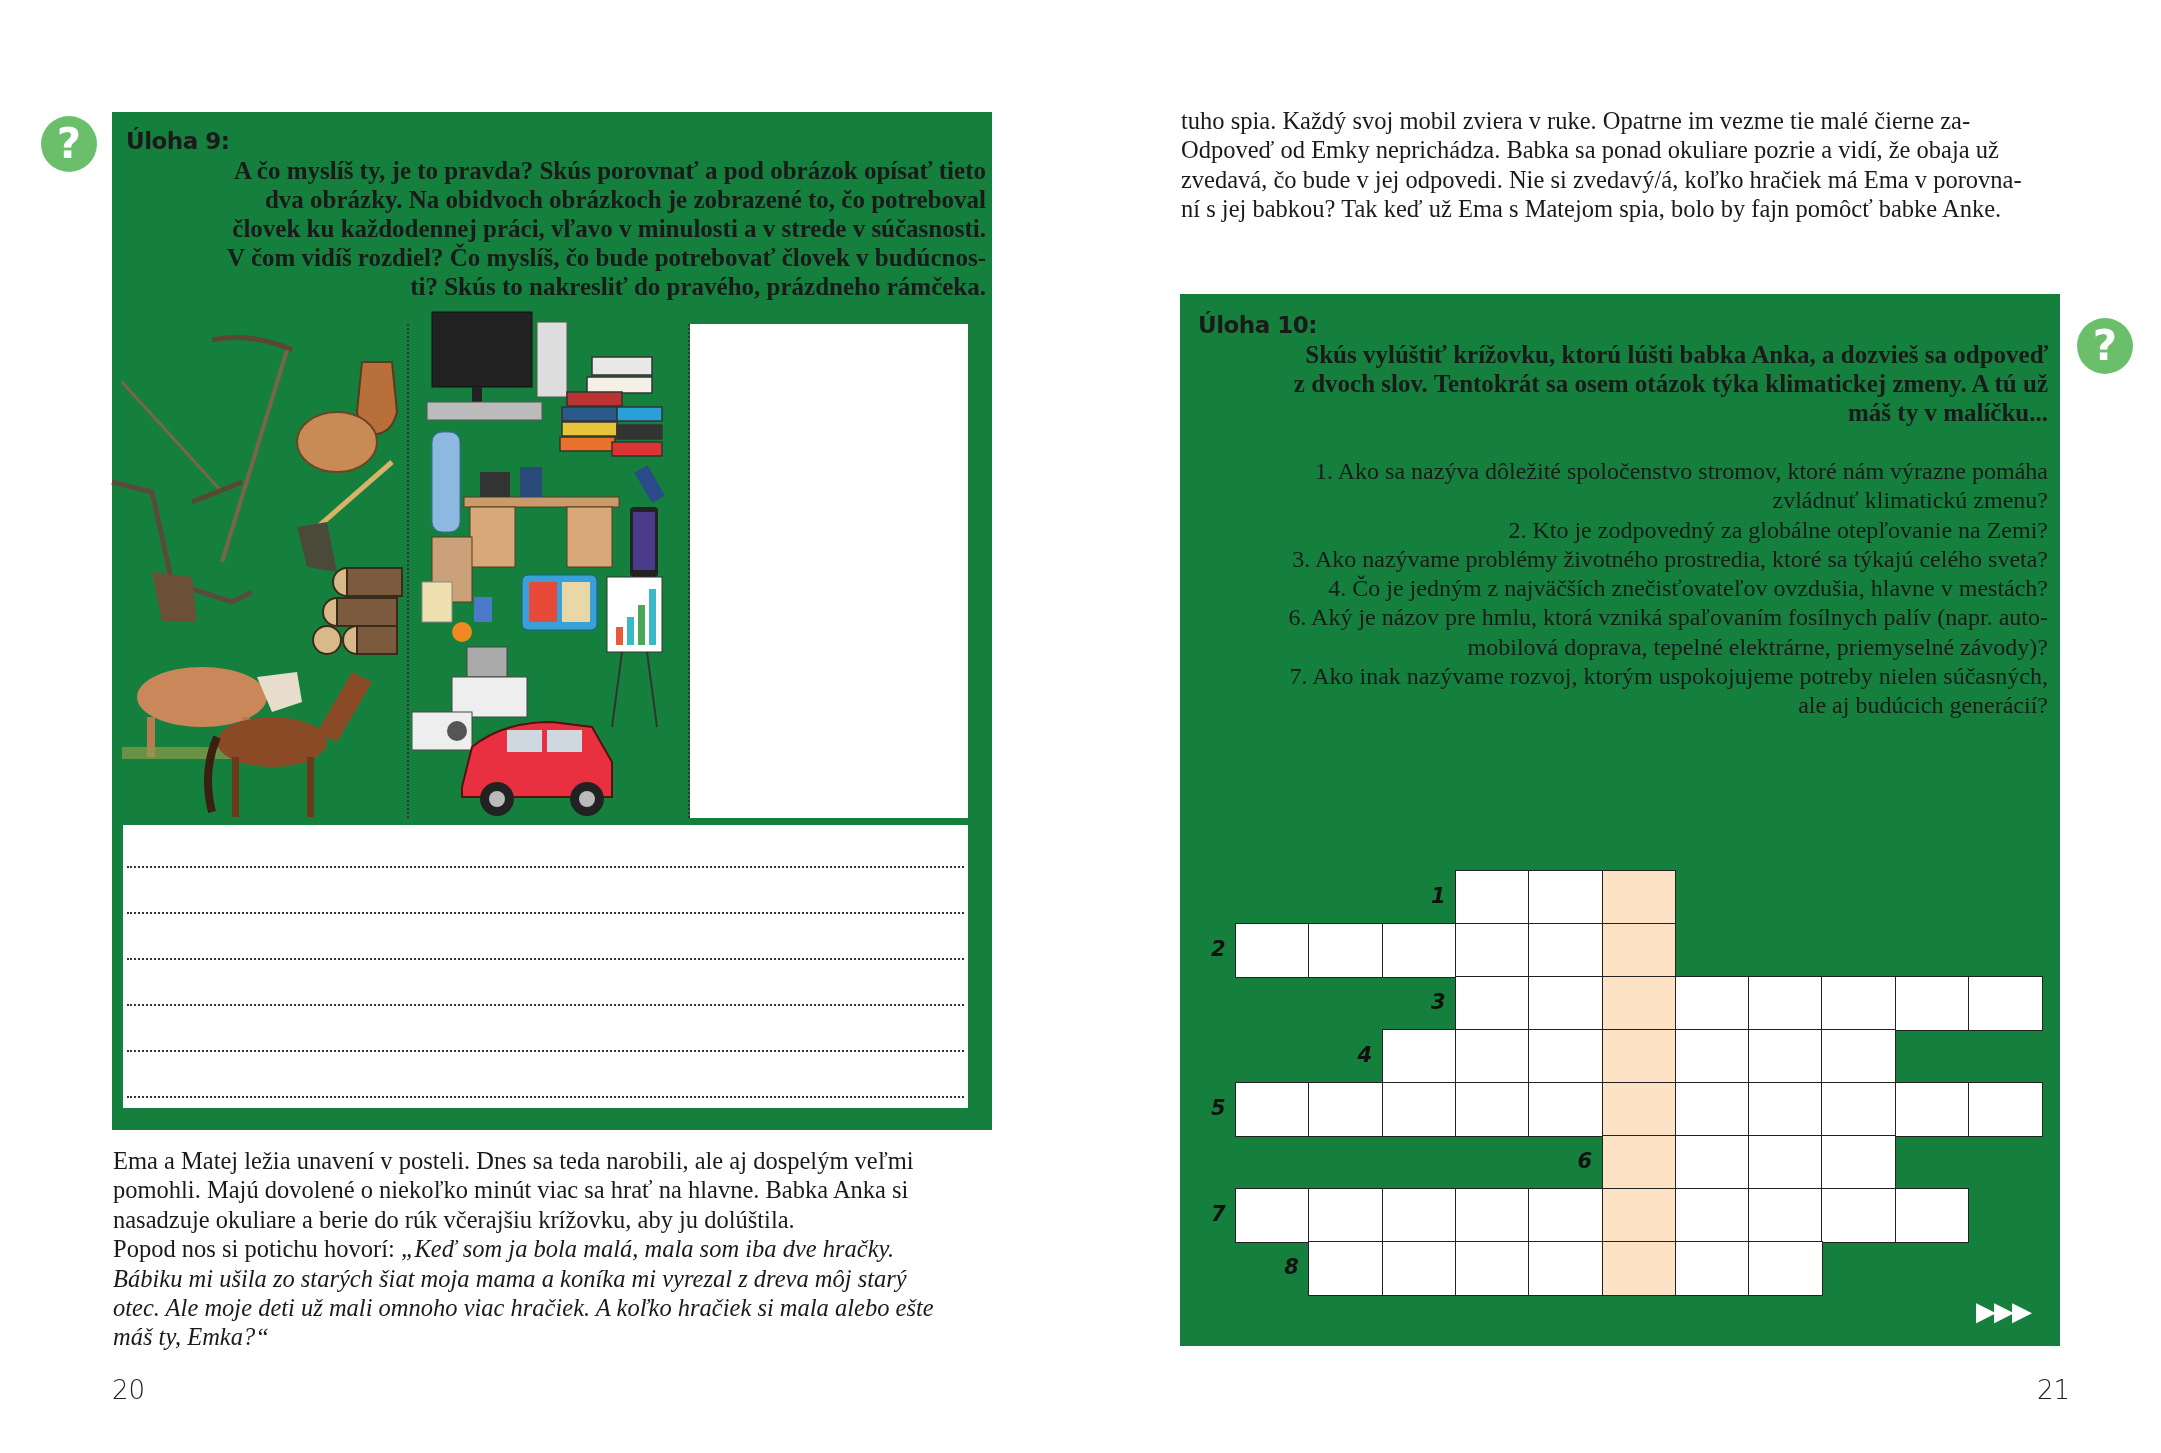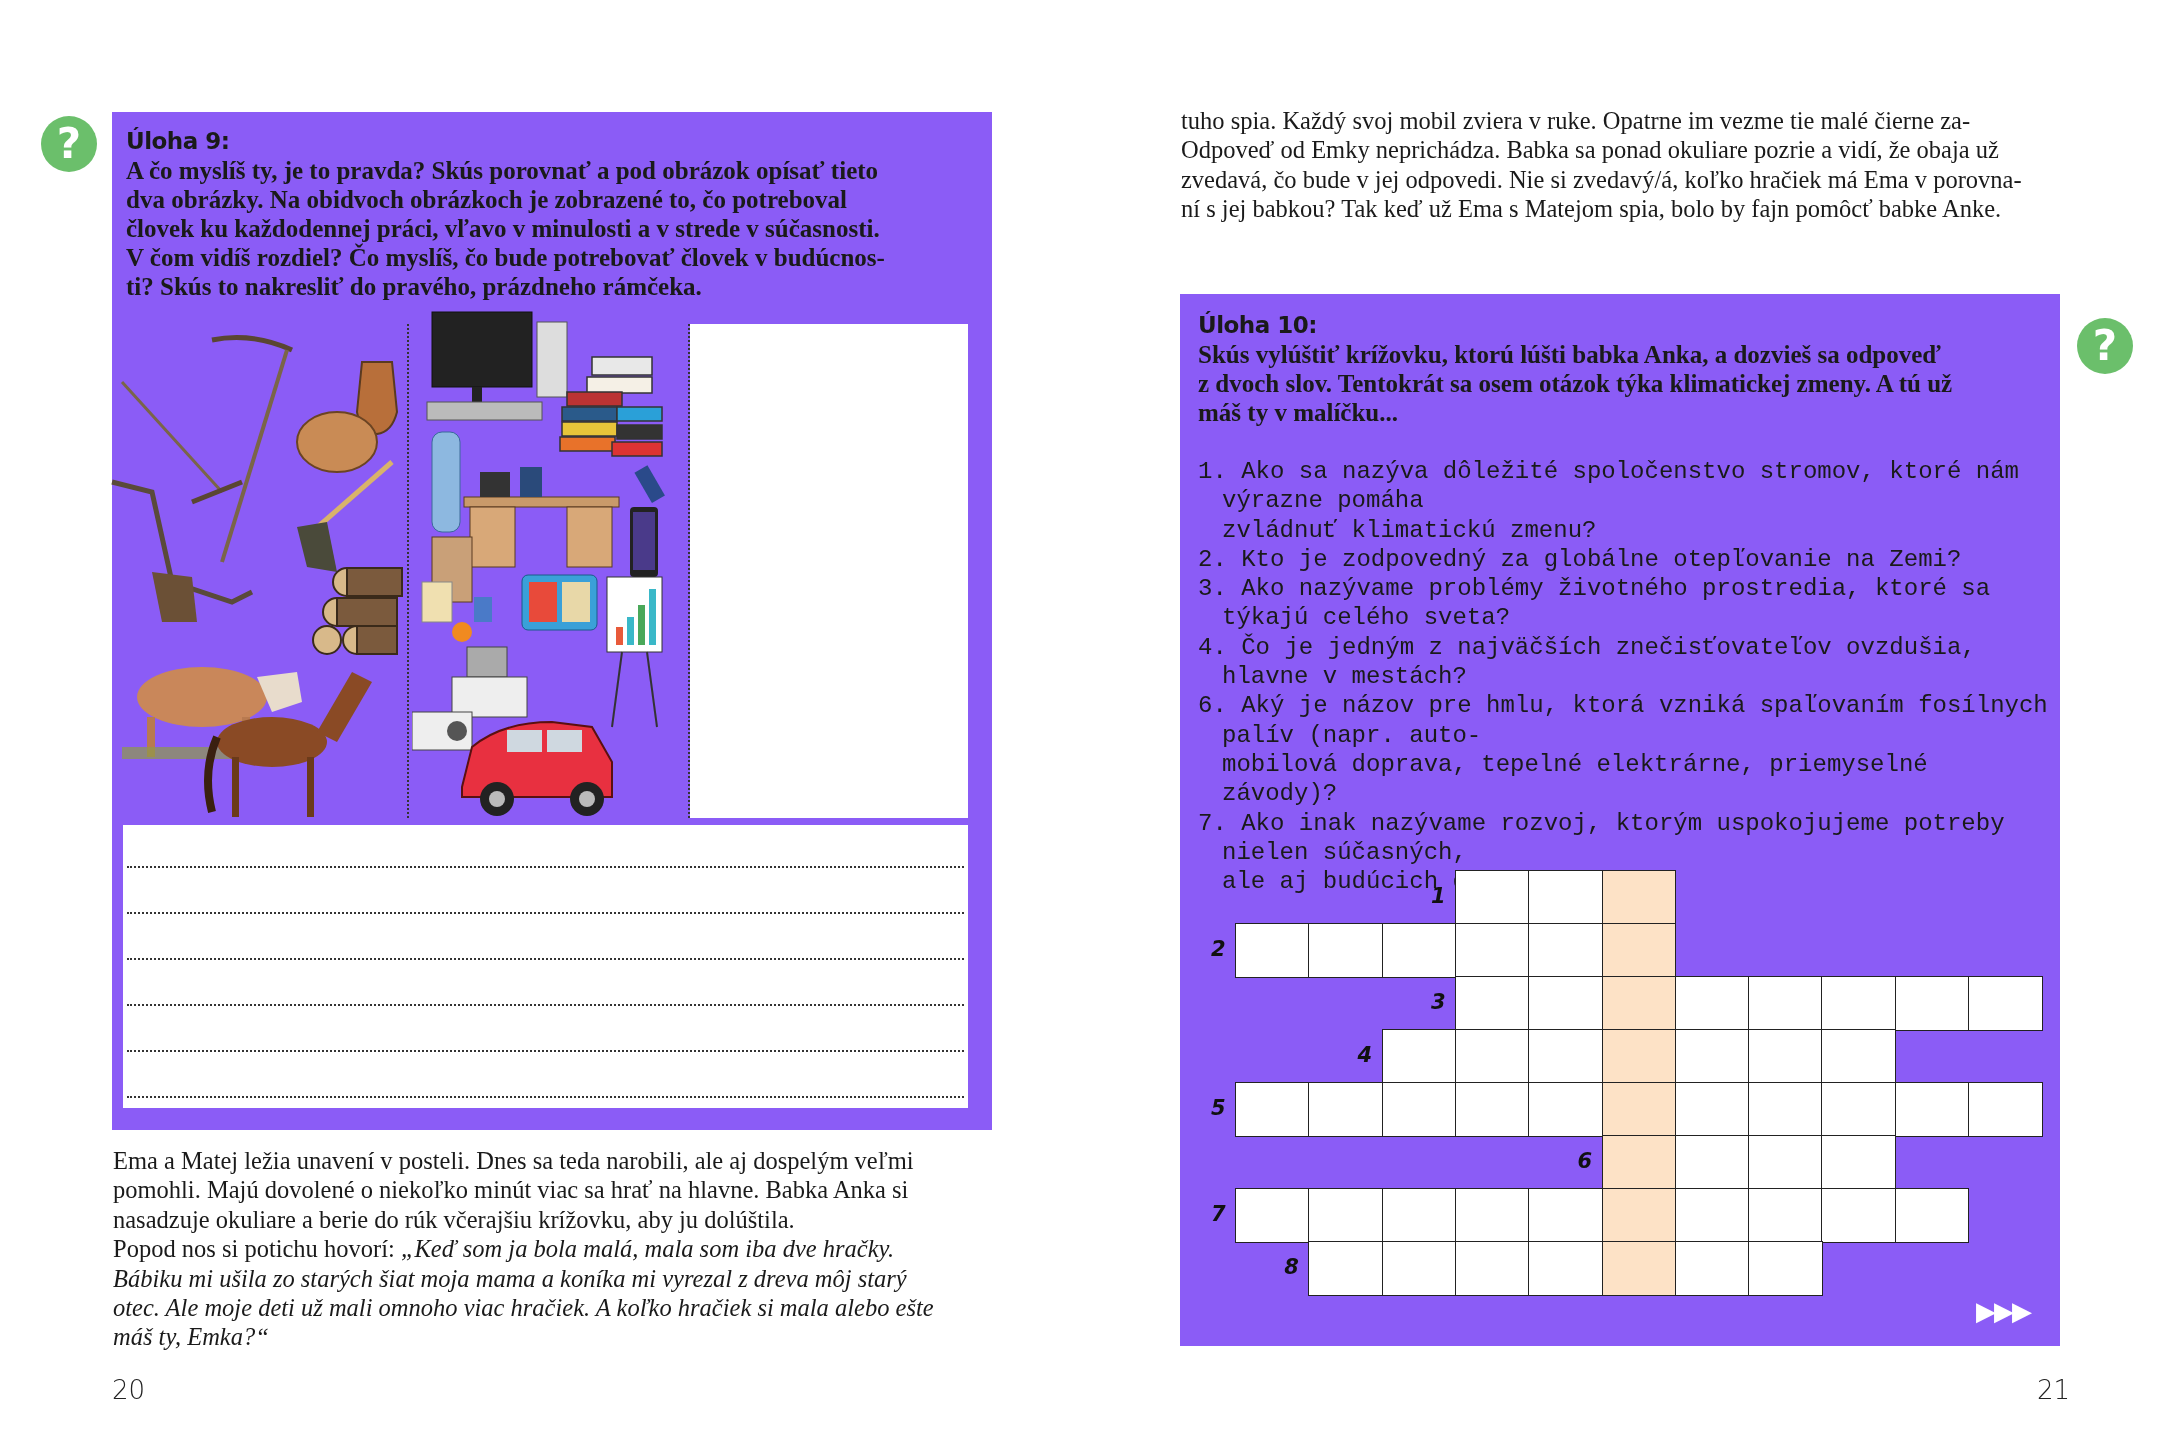--- a/index.html
+++ b/index.html
@@ -1,32 +1,32 @@
 <!DOCTYPE html>
 <html><head>
 <meta charset="utf-8">
 <style>
   html, body { margin:0; padding:0; }
   body { width:2161px; height:1453px; background:#ffffff; position:relative; overflow:hidden;
          font-family:"DejaVu Serif", serif; color:#1a1a1a; }
   .abs { position:absolute; }
-  .green-box { background:#8b5cf6; }
+  .green-box { background:#15803d;text-align:right; }
   .qicon { position:absolute; width:56px; height:56px; border-radius:50%; background:#6bbf6b;
            display:flex; align-items:center; justify-content:center; color:#fff;
            font-family:"DejaVu Sans", sans-serif; font-weight:bold; font-size:42px; line-height:1; }
   .task-title { font-family:"DejaVu Sans", sans-serif; font-weight:bold; font-size:23px; letter-spacing:-0.5px; }
   .task-body { font-family:"Liberation Serif", serif; font-weight:bold; font-size:25px; line-height:29px; }
   .body-text { font-family:"Liberation Serif", serif; font-size:24.5px; line-height:29.4px; }
   .body-text i { }
   .panel { position:absolute; overflow:hidden; }
   .dotted-v { position:absolute; width:0; border-left:2px dotted #333; }
   .white-box { position:absolute; background:#fff; }
   .lines-box { position:absolute; background:#fff; }
   .dot-line { position:absolute; left:4px; right:4px; height:0; border-top:2px dotted #333; }
-  .questions { font-family:Liberation Mono, monospace; font-size:24px; line-height:29.3px; }
+  .questions { font-family:Liberation Serif, serif; font-size:24px; line-height:29.3px; }
   .q-item { padding-left:24px; text-indent:-24px; }
   .cw-cell { position:absolute; background:#fff; border:1.5px solid #222; box-sizing:border-box; }
   .cw-cell.hl { background:#fde2c6; }
   .cw-num { position:absolute; font-family:"DejaVu Sans", sans-serif; font-style:italic; font-weight:bold; font-size:21px; color:#111; }
   .page-num { position:absolute; font-family:"DejaVu Sans", sans-serif; font-size:26px; color:#222; font-weight:300; }
   .arrows { position:absolute; color:#ffffff; font-size:26px; letter-spacing:-2px; font-family:"DejaVu Sans", sans-serif; }
 </style>
 </head>
 <body>
 

